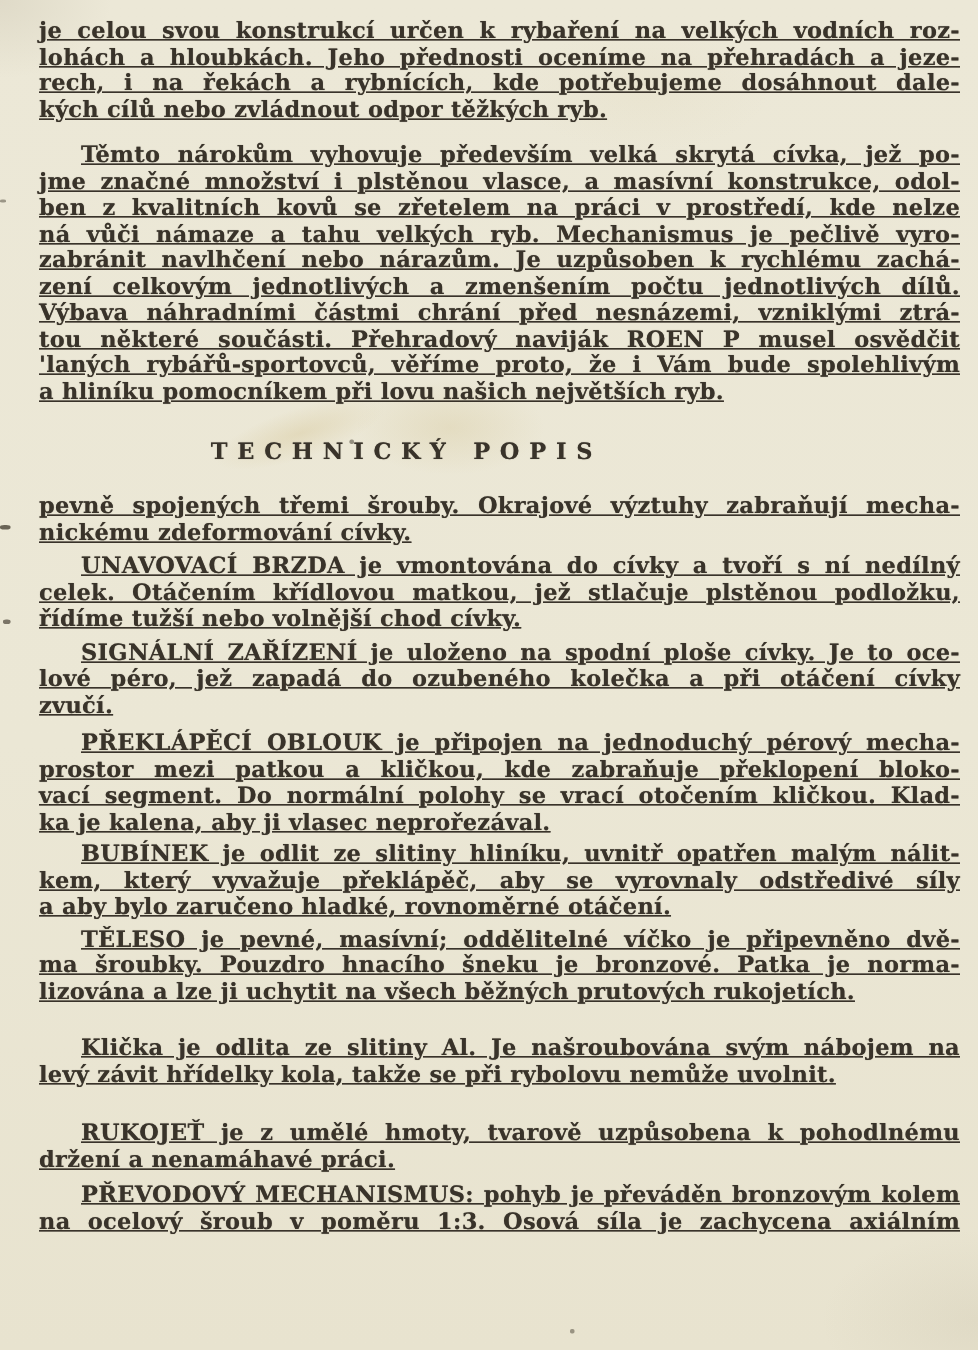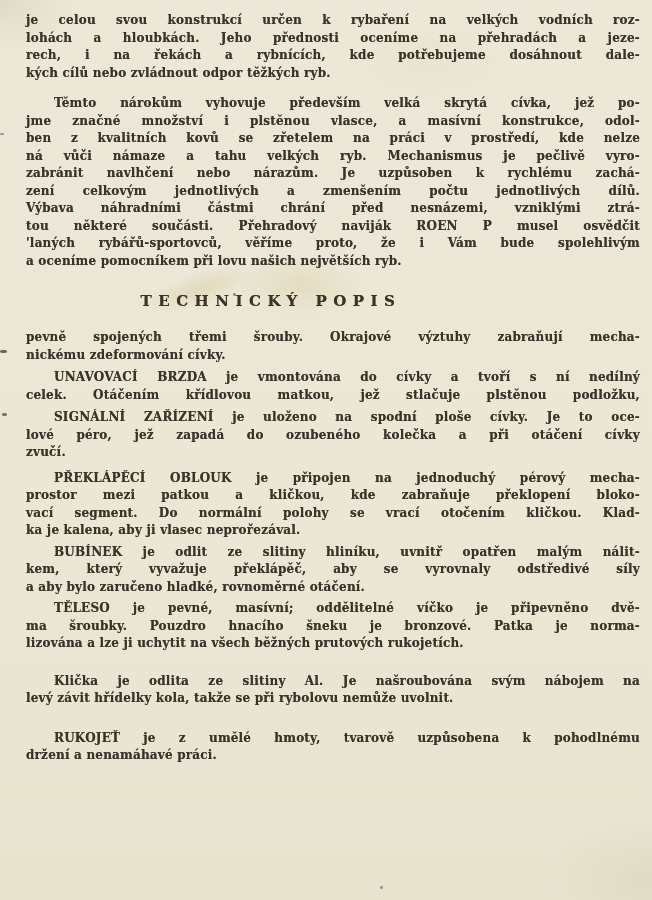--- a/index.html
+++ b/index.html
@@ -21,25 +21,26 @@
     font-family: "DejaVu Serif", "Liberation Serif", serif;
     color: #39332a;
   }
   .text-column {
     position: absolute;
     top: 0;
     left: 26px;
     width: 614px;
   }
   .paragraph {
-    font-size: 12px;
+    font-size: 15px;
     font-weight: bold;
     line-height: 17.5px;
     letter-spacing: 0.2px;
     text-shadow: 0 0 0.5px rgba(57,51,42,0.65);
+    text-decoration: underline;
   }
   .line {
     text-align: justify;
     text-align-last: justify;
     white-space: normal;
   }
   .line.last {
     text-align-last: left;
   }
   .line.indent {
@@ -88,30 +89,31 @@
       <div class="paragraph" style="margin-top: 13px;">
         <div class="line indent">Těmto nárokům vyhovuje především velká skrytá cívka, jež po-</div>
         <div class="line">jme značné množství i plstěnou vlasce, a masívní konstrukce, odol-</div>
         <div class="line">ben z kvalitních kovů se zřetelem na práci v prostředí, kde nelze</div>
         <div class="line">ná vůči námaze a tahu velkých ryb. Mechanismus je pečlivě vyro-</div>
         <div class="line">zabránit navlhčení nebo nárazům. Je uzpůsoben k rychlému zachá-</div>
         <div class="line">zení celkovým jednotlivých a zmenšením počtu jednotlivých dílů.</div>
         <div class="line">Výbava náhradními částmi chrání před nesnázemi, vzniklými ztrá-</div>
         <div class="line">tou některé součásti. Přehradový naviják ROEN P musel osvědčit</div>
         <div class="line">'laných rybářů-sportovců, věříme proto, že i Vám bude spolehlivým</div>
-        <div class="line last">a oceníme pomocníkem při lovu našich největších ryb.</div>
+        <div class="line last">a hliníku pomocníkem při lovu našich největších ryb.</div>
       </div>
       <div class="heading" style="margin-top: 22px;">TECHNICKÝ POPIS</div>
       <div class="paragraph" style="margin-top: 19px;">
         <div class="line">pevně spojených třemi šrouby. Okrajové výztuhy zabraňují mecha-</div>
         <div class="line last">nickému zdeformování cívky.</div>
       </div>
       <div class="paragraph" style="margin-top: 5px;">
         <div class="line indent">UNAVOVACÍ BRZDA je vmontována do cívky a tvoří s ní nedílný</div>
         <div class="line">celek. Otáčením křídlovou matkou, jež stlačuje plstěnou podložku,</div>
+        <div class="line last">řídíme tužší nebo volnější chod cívky.</div>
       </div>
       <div class="paragraph" style="margin-top: 5px;">
         <div class="line indent">SIGNÁLNÍ ZAŘÍZENÍ je uloženo na spodní ploše cívky. Je to oce-</div>
         <div class="line">lové péro, jež zapadá do ozubeného kolečka a při otáčení cívky</div>
         <div class="line last">zvučí.</div>
       </div>
       <div class="paragraph" style="margin-top: 8px;">
         <div class="line indent">PŘEKLÁPĚCÍ OBLOUK je připojen na jednoduchý pérový mecha-</div>
         <div class="line">prostor mezi patkou a kličkou, kde zabraňuje překlopení bloko-</div>
         <div class="line">vací segment. Do normální polohy se vrací otočením kličkou. Klad-</div>
@@ -128,19 +130,23 @@
         <div class="line last">lizována a lze ji uchytit na všech běžných prutových rukojetích.</div>
       </div>
       <div class="paragraph" style="margin-top: 20px;">
         <div class="line indent">Klička je odlita ze slitiny Al. Je našroubována svým nábojem na</div>
         <div class="line last">levý závit hřídelky kola, takže se při rybolovu nemůže uvolnit.</div>
       </div>
       <div class="paragraph" style="margin-top: 22px;">
         <div class="line indent">RUKOJEŤ je z umělé hmoty, tvarově uzpůsobena k pohodlnému</div>
         <div class="line last">držení a nenamáhavé práci.</div>
       </div>
+      <div class="paragraph" style="margin-top: 6px;">
+        <div class="line indent">PŘEVODOVÝ MECHANISMUS: pohyb je převáděn bronzovým kolem</div>
+        <div class="line">na ocelový šroub v poměru 1:3. Osová síla je zachycena axiálním</div>
+      </div>
     </div>
   <div class="speck s1"></div>
   <div class="speck s2"></div>
   <div class="speck s3"></div>
   <div class="speck s4"></div>
   <div class="speck s5"></div>
 </div>
 
 </body></html>

